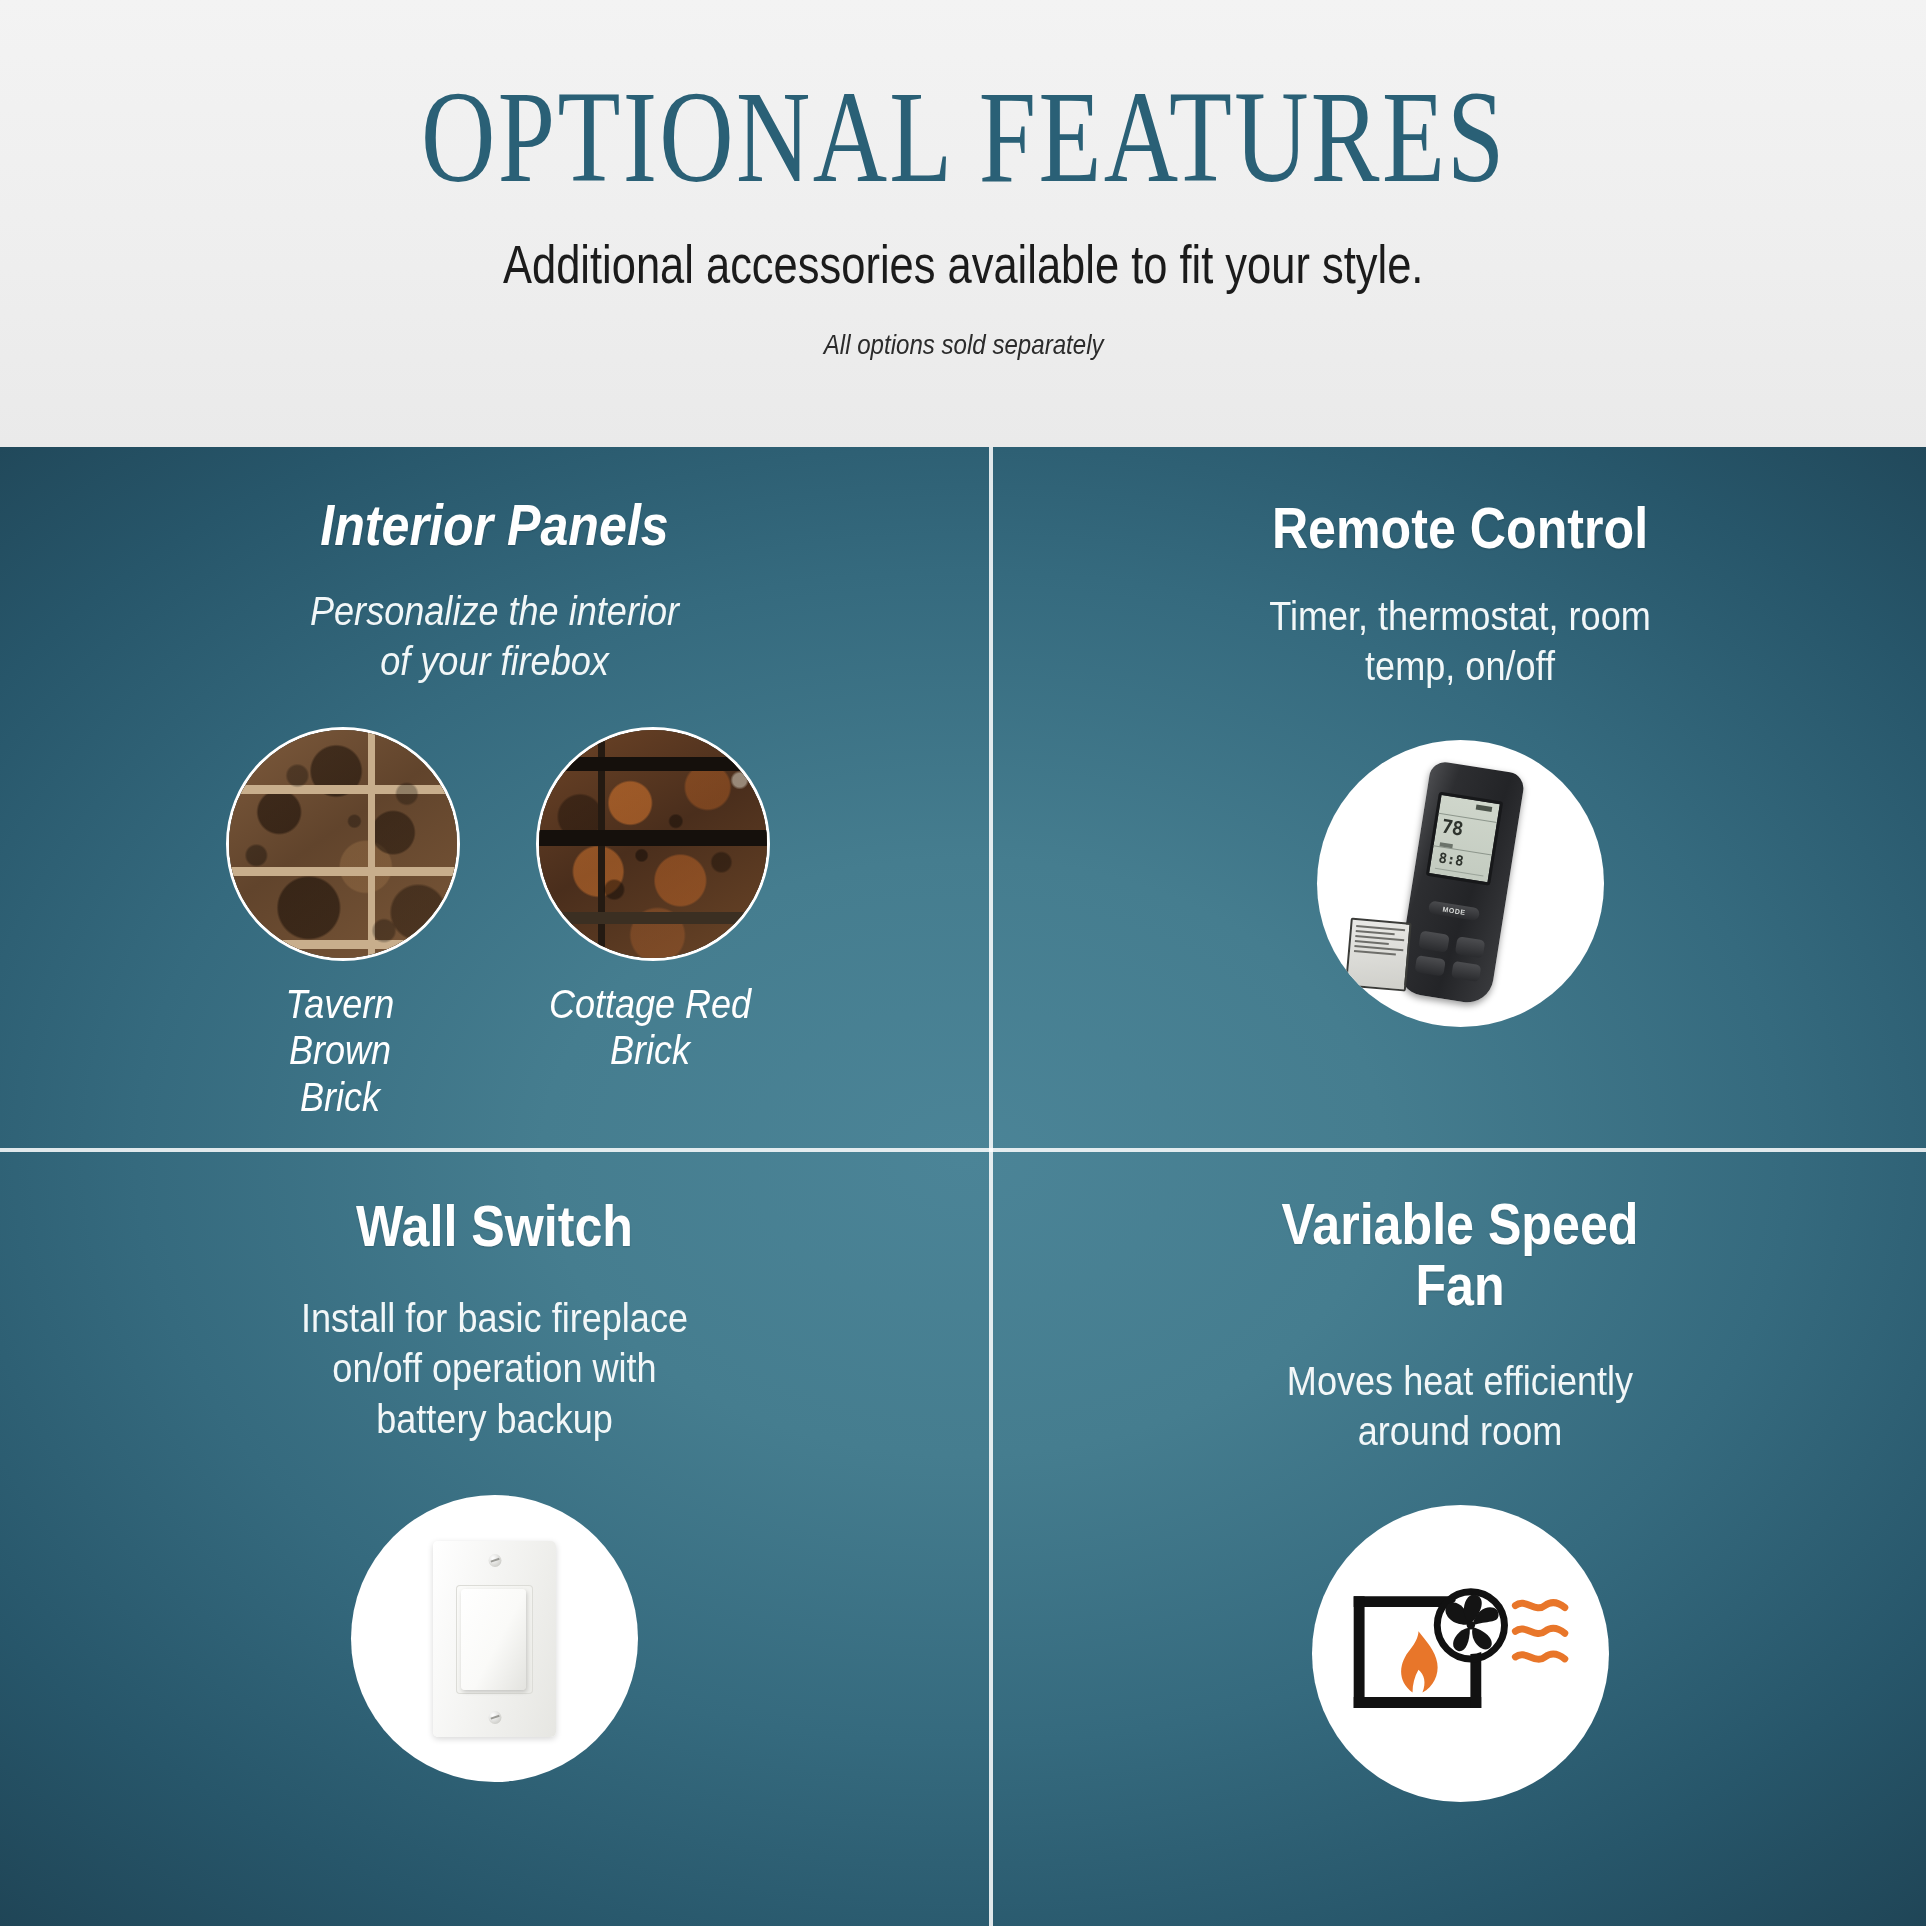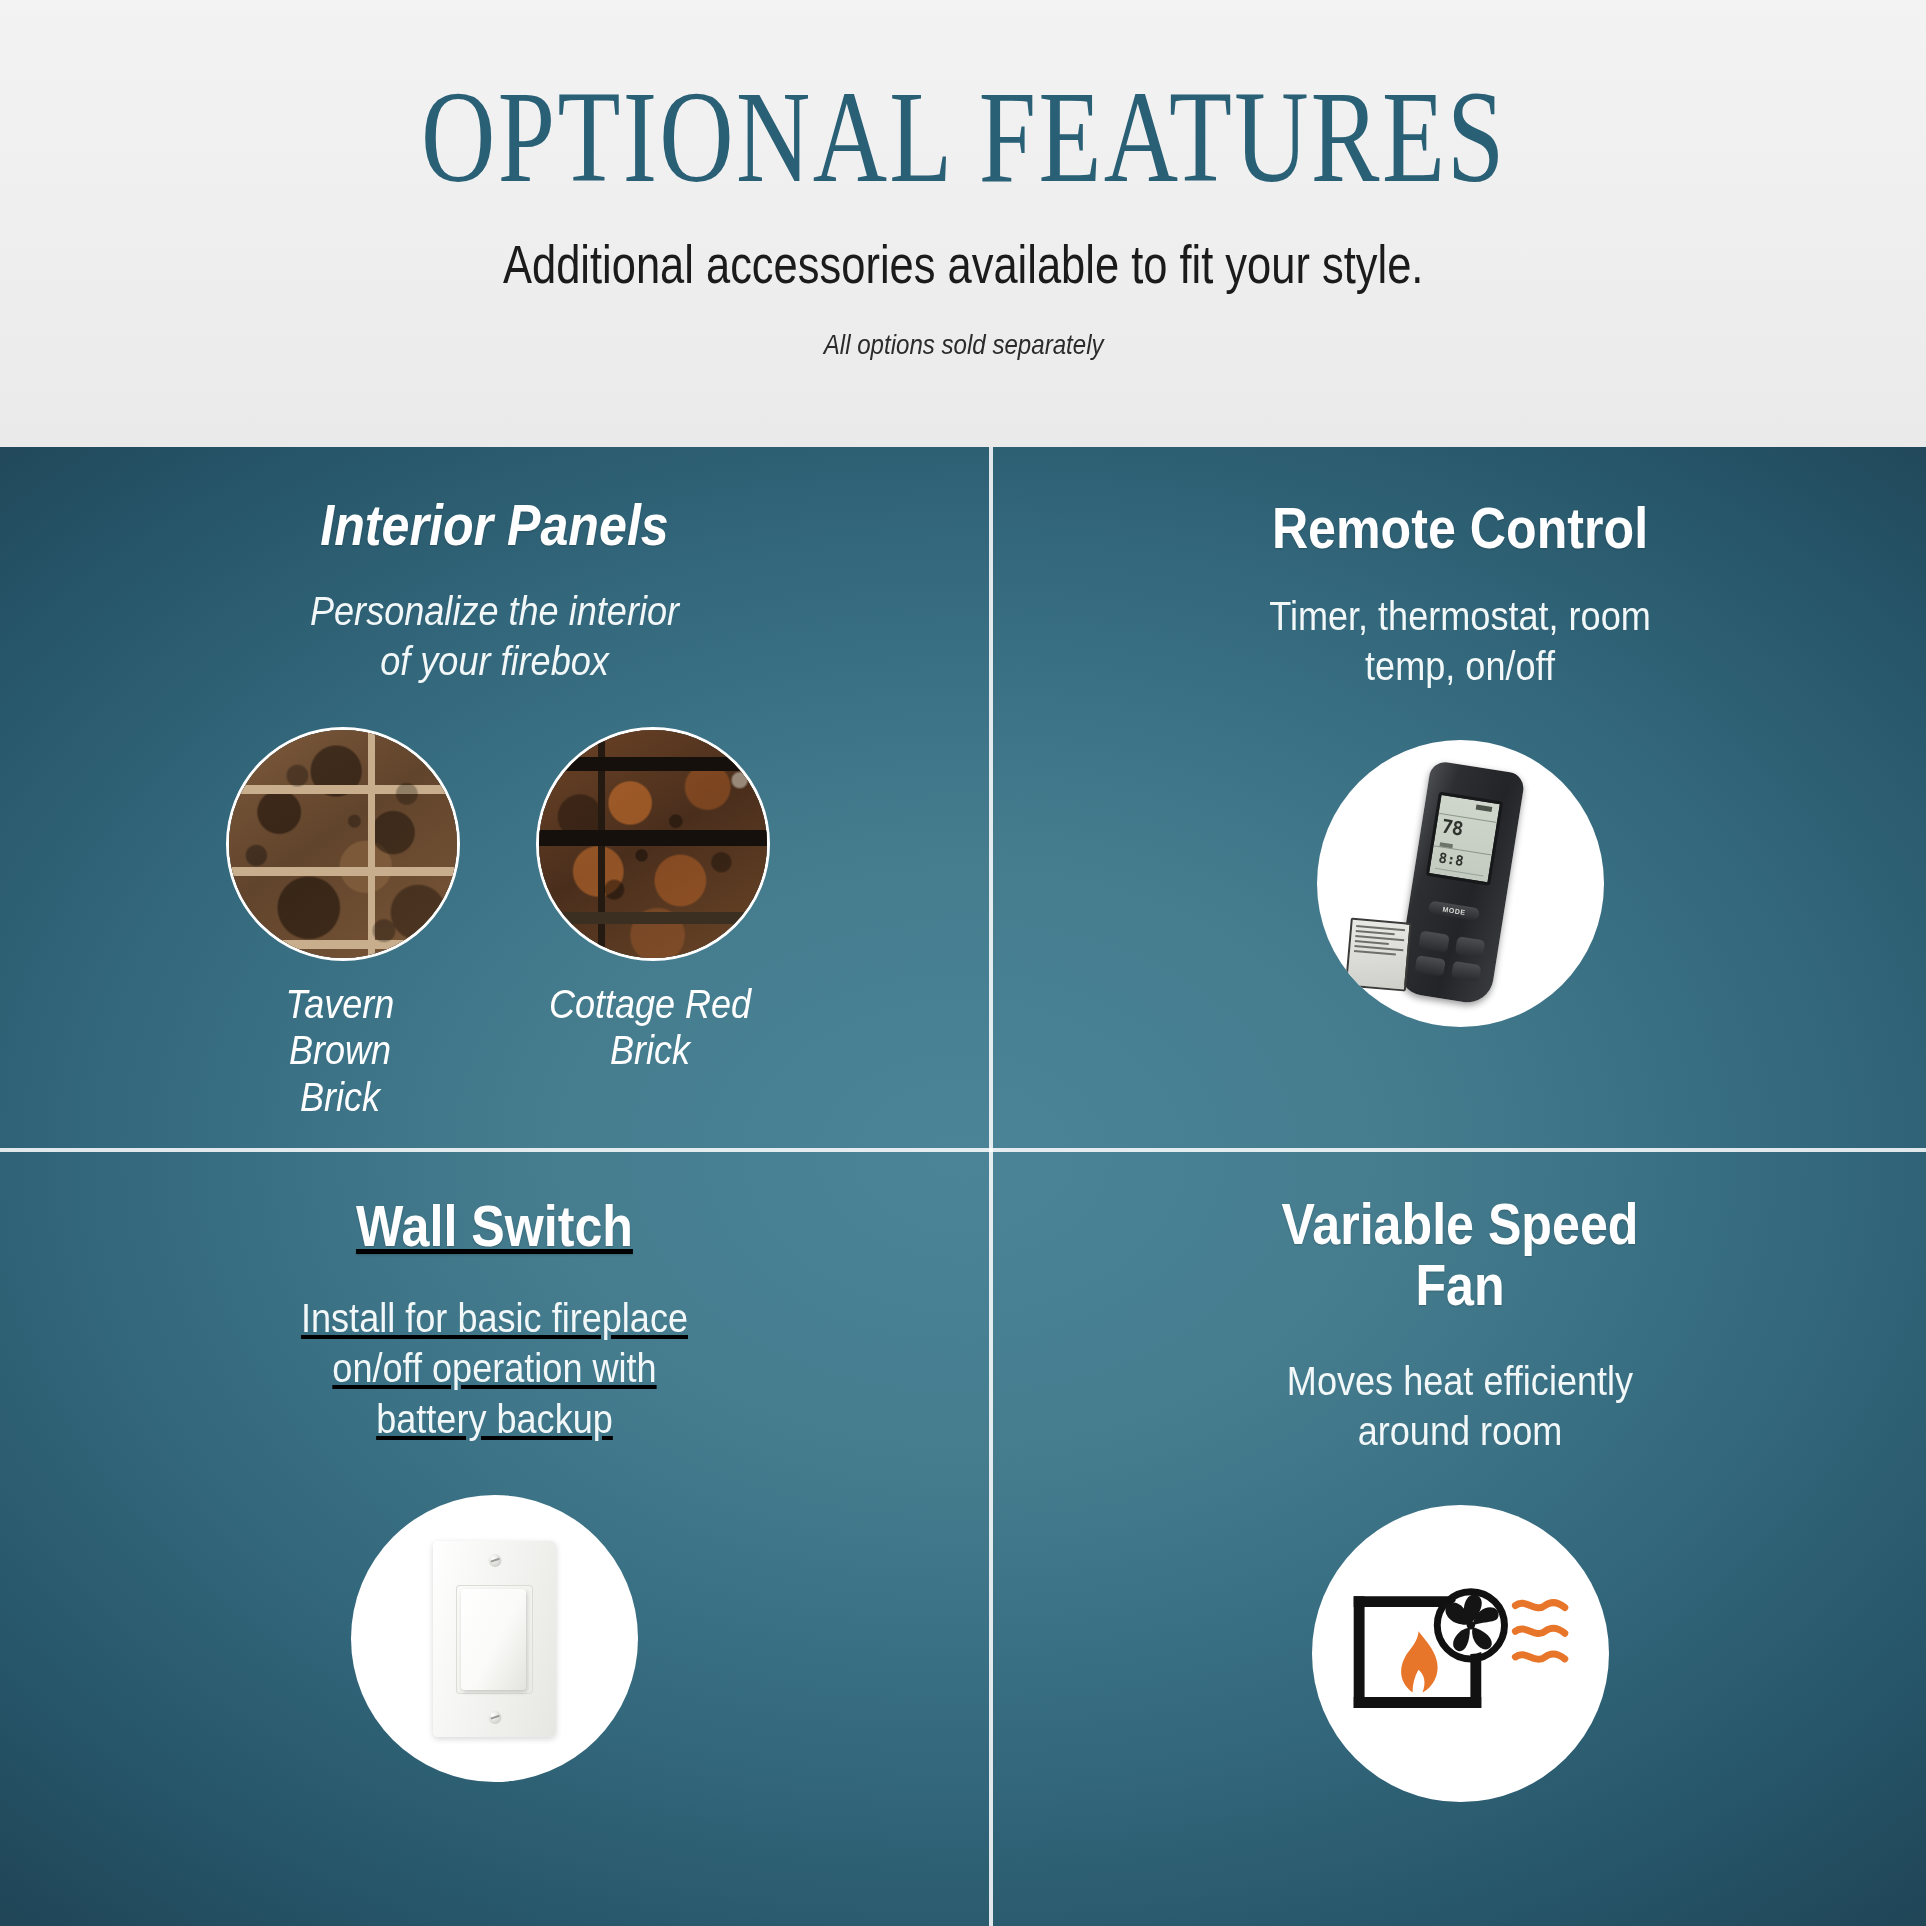--- a/index.html
+++ b/index.html
@@ -53,21 +53,21 @@
     position:absolute;left:989px;top:0;width:4px;height:1479px;
     background:rgba(255,255,255,.85);
   }
   .hdiv{
     position:absolute;left:0;top:701px;width:1927px;height:4px;
     background:rgba(255,255,255,.85);
   }
   .cell{position:absolute;box-sizing:border-box;text-align:center;}
   .cell.tl{left:0;top:0;width:989px;height:701px;font-style:italic;}
   .cell.tr{left:993px;top:0;width:934px;height:548px;}
-  .cell.bl{left:0;top:705px;width:989px;height:774px;text-decoration:underline;}
+  .cell.bl{left:0;top:705px;width:989px;height:774px;}
   .cell.br{left:993px;top:705px;width:934px;height:774px;}
 
   .h2{
     color:#ffffff;font-weight:bold;
     font-size:57px;line-height:1.07;
     transform:scaleX(0.88);
     margin:0;
     text-shadow:0 1px 2px rgba(0,0,0,.18);
   }
   .desc{

